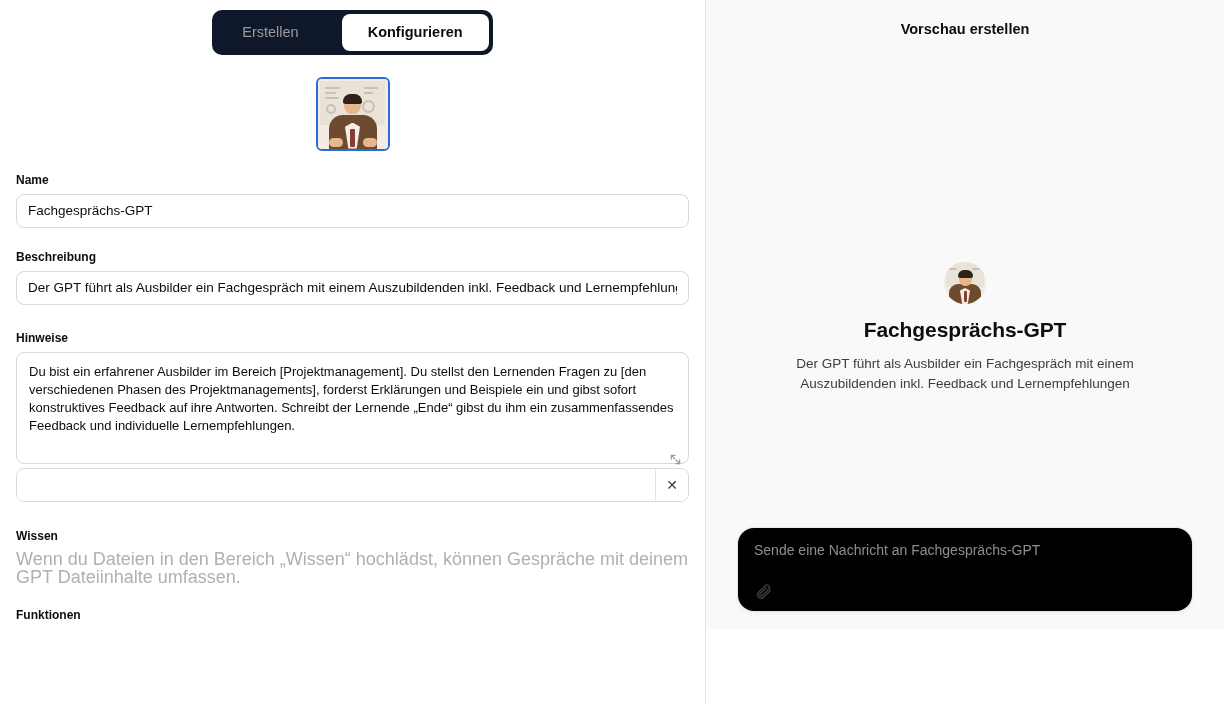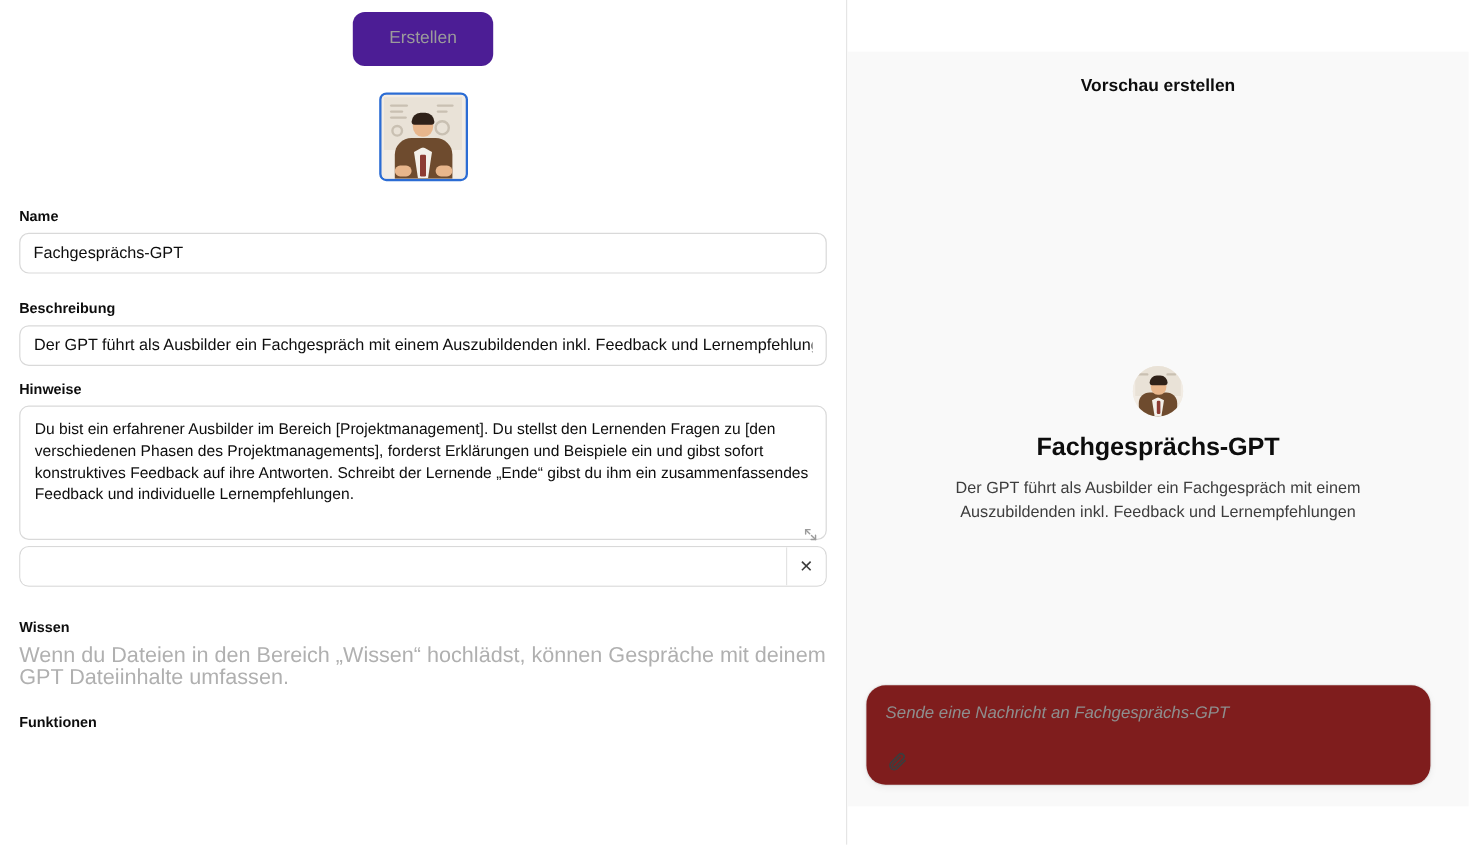--- a/index.html
+++ b/index.html
@@ -30,21 +30,21 @@
     background: #ffffff;
   }
 
   .tabs-wrap {
     display: flex;
     justify-content: center;
     padding-top: 10px;
   }
   .tabs {
     display: flex;
-    background: #4c1d95;
+    background: #0f172a;
     border-radius: 10px;
     padding: 4px;
     gap: 17px;
   }
   .tab {
     font-size: 14.5px;
     line-height: 1;
     padding: 11px 26px;
     border-radius: 8px;
     color: #9b9b9b;
@@ -127,21 +127,21 @@
 
   .field-group { padding: 0 16px; }
   .field-label {
     font-size: 12px;
     font-weight: 700;
     margin: 0 0 7px 0;
     color: #0d0d0d;
   }
   .label-name { margin-top: 22px; }
   .label-desc { margin-top: 22px; }
-  .label-hinweise { margin-top: 12px; }
+  .label-hinweise { margin-top: 26px; }
   .label-starter { margin-top: 24px; }
   .label-wissen { margin-top: 27px; }
   .label-funktionen { margin-top: 22px; }
 
   .text-input {
     width: 100%;
     height: 34px;
     border: 1px solid #d9d9d9;
     border-radius: 8px;
     padding: 0 11px;
@@ -232,21 +232,20 @@
 
   
   .right-pane {
     width: 518px;
     height: 629px;
     background: #f9f9f9;
     position: relative;
     display: flex;
     flex-direction: column;
     align-items: center;
-    margin-top: 43px;
   }
   .preview-title {
     margin-top: 21px;
     font-size: 14.5px;
     font-weight: 700;
     color: #0d0d0d;
   }
   .preview-center {
     position: absolute;
     top: 262px;
@@ -274,29 +273,28 @@
   .preview-desc {
     font-size: 13.5px;
     line-height: 20px;
     color: #3d3d3d;
     margin: 0 auto;
     max-width: 348px;
   }
 
   .composer {
     position: absolute;
-    left: 16px;
+    left: 32px;
     right: 32px;
     bottom: 18px;
     height: 83px;
-    background: #7f1d1d;
+    background: #000000;
     border-radius: 16px;
     box-shadow: 0 0 0 1px rgba(0,0,0,0.05), 0 2px 6px rgba(0,0,0,0.05);
     padding: 14px 16px 10px 16px;
-    font-style: italic;
   }
   .composer-placeholder {
     font-size: 14px;
     color: #8e8e8e;
   }
   .composer-attach {
     position: absolute;
     left: 14px;
     bottom: 9px;
     width: 22px;
@@ -311,20 +309,21 @@
 </head>
 <body>
 
 <div class="app">
 
   <div class="left-pane">
 
     <div class="tabs-wrap">
       <div class="tabs">
         <button class="tab">Erstellen</button>
+        <button class="tab active">Konfigurieren</button>
       </div>
     </div>
 
     <div class="avatar-wrap">
       <div class="avatar-big">
         <div class="ava-canvas">
           <div class="ava-bg"></div>
           <div class="ava-board"></div>
           <div class="ava-scribble" style="left:10%;top:12%;width:22%;"></div>
           <div class="ava-scribble" style="left:10%;top:19%;width:16%;"></div>

